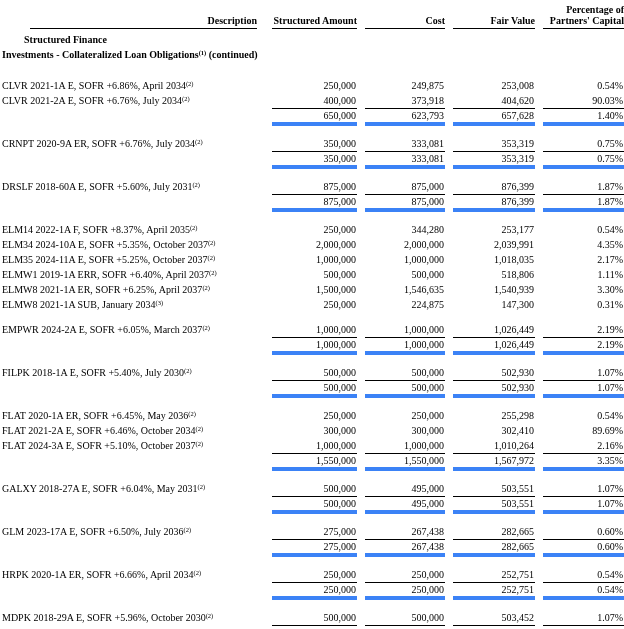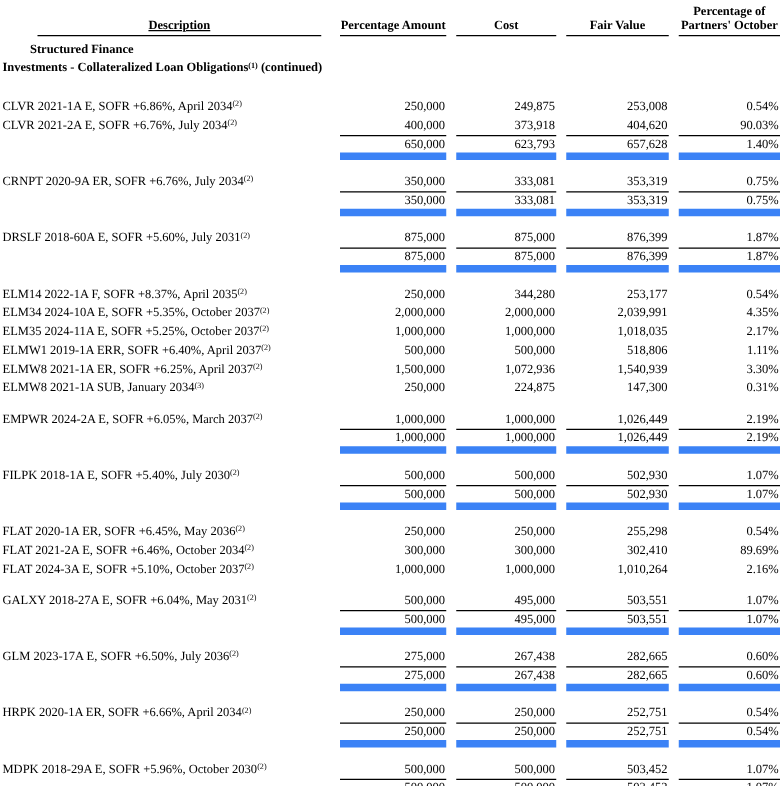--- a/index.html
+++ b/index.html
@@ -7,29 +7,29 @@
     width: 624px; height: 629px;
     background: #ffffff; color: #000000;
     font-family: "Liberation Serif", serif;
     font-size: 10px;
     overflow: hidden;
   }
   table { border-collapse: collapse; table-layout: fixed; width: 624px; margin-top: 2px; }
   td, th { padding: 0; vertical-align: bottom; font-weight: normal; }
   thead th { padding-top: 2px; }
   .h-inner {
-    font-weight: bold; text-align: center; line-height: 11px;
+    font-weight: bold; text-align: right; line-height: 11px;
     border-bottom: 1px solid #000; padding-bottom: 2px; margin-left: 8px;
   }
-  th.col-desc .h-inner { margin-left: 30px; margin-right: 7px; text-decoration: underline; }
+  th.col-desc .h-inner { margin-left: 30px; margin-right: 7px; }
   .section-row td { font-weight: bold; line-height: 15px; padding-left: 2px; white-space: nowrap; }
   tbody tr.section-row:first-child td { padding-top: 3px; padding-left: 24px; }
   .desc-cell { line-height: 15px; padding-left: 2px; white-space: nowrap; overflow: hidden; }
   .num-cell .inner { margin-left: 8px; text-align: right; line-height: 15px; padding-right: 1px; white-space: nowrap; }
-  tr.subtotal .inner { border-top: 1px solid #000; border-bottom: 6px solid #3b82f6; line-height: 13px; }
+  tr.subtotal .inner { border-top: 1px solid #000; border-bottom: 4px solid #3b82f6; line-height: 13px; }
   tr.spacer td { height: 10px; }
   tr.spacer.first td { height: 16px; }
   sup { font-size: 6.5px; line-height: 0; position: relative; top: -3.5px; vertical-align: baseline; }
 </style>
 </head>
 <body>
 
 <table>
   <colgroup>
     <col style="width:264px">
@@ -37,32 +37,32 @@
     <col style="width:88px">
     <col style="width:90px">
     <col style="width:89px">
   </colgroup>
   <thead>
     <tr>
       <th class="col-desc">
         <div class="h-inner">Description</div>
       </th>
       <th>
-        <div class="h-inner">Percentage Amount</div>
+        <div class="h-inner">Structured Amount</div>
       </th>
       <th>
         <div class="h-inner">Cost</div>
       </th>
       <th>
         <div class="h-inner">Fair Value</div>
       </th>
       <th>
         <div class="h-inner">
           <div>Percentage of</div>
-          <div>Partners' October</div>
+          <div>Partners' Capital</div>
         </div>
       </th>
     </tr>
   </thead>
   <tbody id="table-body">
     <tr class="section-row">
       <td colspan="5">Structured Finance</td>
     </tr>
     <tr class="section-row">
       <td colspan="5"><span>Investments - Collateralized Loan Obligations</span><sup>(1)</sup><span> (continued)</span></td>
@@ -243,21 +243,21 @@
         <td class="num-cell">
           <div class="inner">1.11%</div>
         </td>
       </tr>
       <tr class="data-row">
         <td class="desc-cell"><span>ELMW8 2021-1A ER, SOFR +6.25%, April 2037</span><sup>(2)</sup></td>
         <td class="num-cell">
           <div class="inner">1,500,000</div>
         </td>
         <td class="num-cell">
-          <div class="inner">1,072,936</div>
+          <div class="inner">1,546,635</div>
         </td>
         <td class="num-cell">
           <div class="inner">1,540,939</div>
         </td>
         <td class="num-cell">
           <div class="inner">3.30%</div>
         </td>
       </tr>
       <tr class="data-row">
         <td class="desc-cell"><span>ELMW8 2021-1A SUB, January 2034</span><sup>(3)</sup></td>
@@ -379,20 +379,35 @@
           <div class="inner">1,000,000</div>
         </td>
         <td class="num-cell">
           <div class="inner">1,000,000</div>
         </td>
         <td class="num-cell">
           <div class="inner">1,010,264</div>
         </td>
         <td class="num-cell">
           <div class="inner">2.16%</div>
+        </td>
+      </tr>
+      <tr class="data-row subtotal">
+        <td class="desc-cell"></td>
+        <td class="num-cell">
+          <div class="inner">1,550,000</div>
+        </td>
+        <td class="num-cell">
+          <div class="inner">1,550,000</div>
+        </td>
+        <td class="num-cell">
+          <div class="inner">1,567,972</div>
+        </td>
+        <td class="num-cell">
+          <div class="inner">3.35%</div>
         </td>
       </tr>
       <tr class="spacer">
         <td colspan="5"></td>
       </tr>
       <tr class="data-row">
         <td class="desc-cell"><span>GALXY 2018-27A E, SOFR +6.04%, May 2031</span><sup>(2)</sup></td>
         <td class="num-cell">
           <div class="inner">500,000</div>
         </td>

